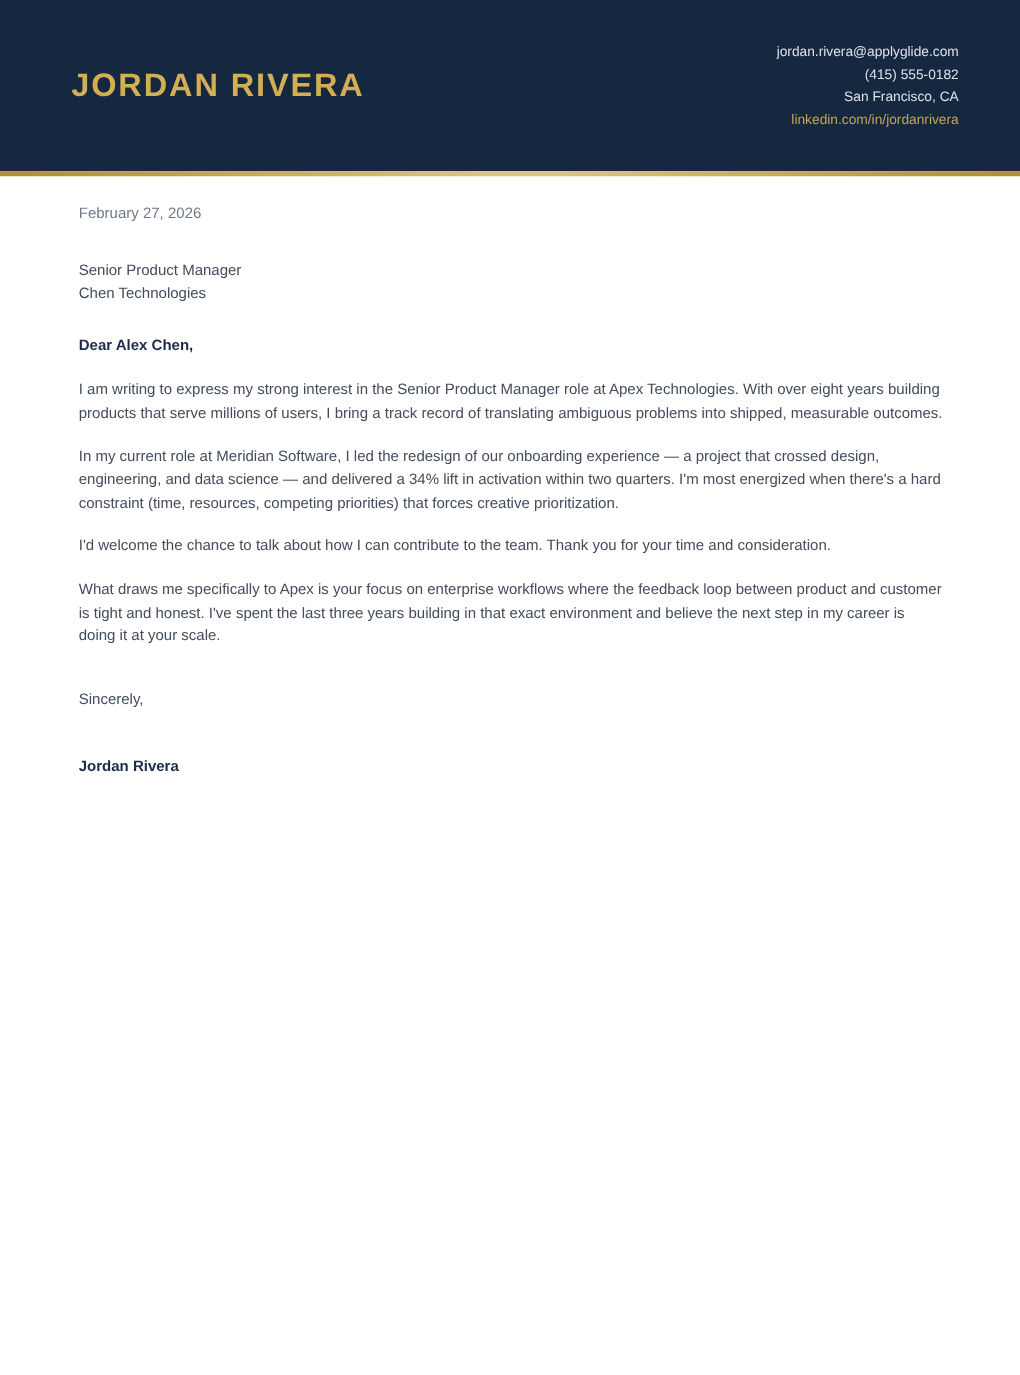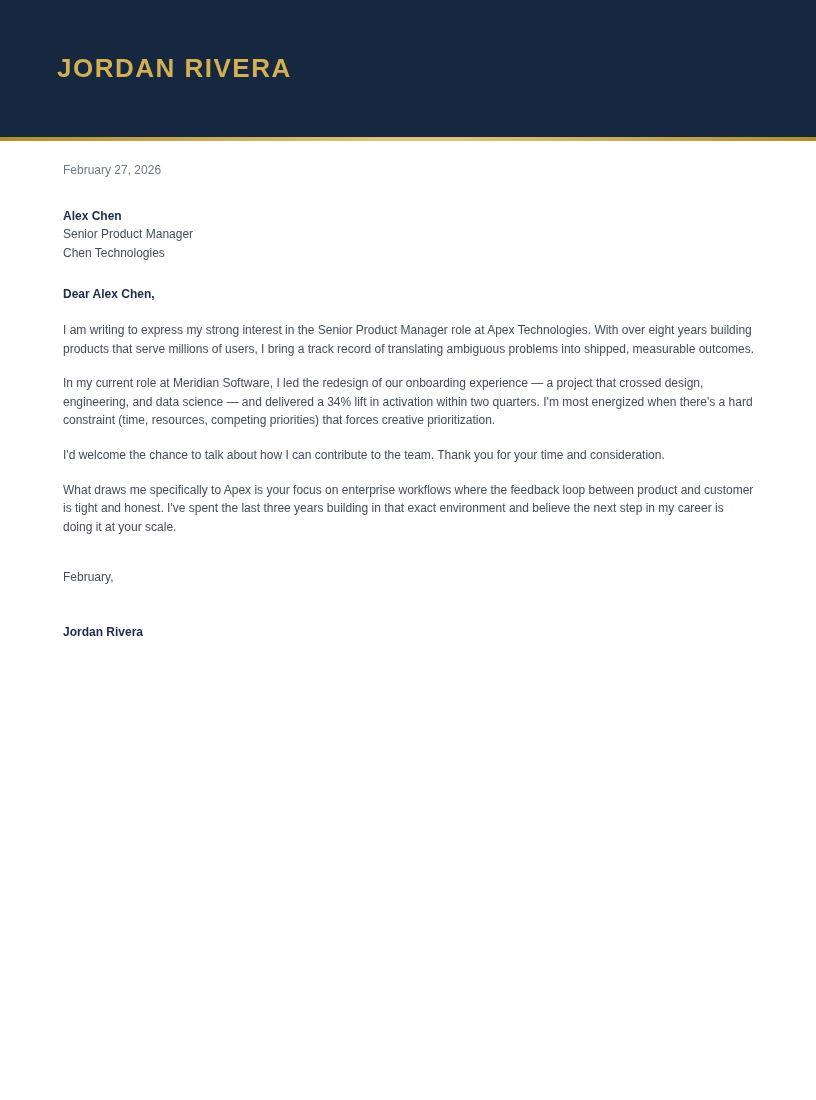--- a/index.html
+++ b/index.html
@@ -85,40 +85,47 @@
     color: #1c2b4b;
   }
 </style>
 </head>
 <body>
 
 <div class="page">
 
   <header class="header">
     <h1 class="sender-name">JORDAN RIVERA</h1>
+    <div class="contact">
+      <div>jordan.rivera@applyglide.com</div>
+      <div>(415) 555-0182</div>
+      <div>San Francisco, CA</div>
+      <div>
+        <a class="link" href="#">linkedin.com/in/jordanrivera</a>
+      </div>
+    </div>
   </header>
   <div class="gold-rule"></div>
 
   <main class="content">
     <div class="date">February 27, 2026</div>
 
     <div class="recipient">
-      <div class="recipient-name">Alex Chen</div>
       <div>Senior Product Manager</div>
       <div>Chen Technologies</div>
     </div>
 
     <p class="salutation">Dear Alex Chen,</p>
 
     <p>I am writing to express my strong interest in the Senior Product Manager role at Apex Technologies. With over eight years building products that serve millions of users, I bring a track record of translating ambiguous problems into shipped, measurable outcomes.</p>
 
     <p>In my current role at Meridian Software, I led the redesign of our onboarding experience — a project that crossed design, engineering, and data science — and delivered a 34% lift in activation within two quarters. I'm most energized when there's a hard constraint (time, resources, competing priorities) that forces creative prioritization.</p>
 
     <p>I'd welcome the chance to talk about how I can contribute to the team. Thank you for your time and consideration.</p>
 
     <p>What draws me specifically to Apex is your focus on enterprise workflows where the feedback loop between product and customer is tight and honest. I've spent the last three years building in that exact environment and believe the next step in my career is doing it at your scale.</p>
 
-    <p class="closing">February,</p>
+    <p class="closing">Sincerely,</p>
 
     <p class="signature">Jordan Rivera</p>
   </main>
 
 </div>
 
 </body></html>

